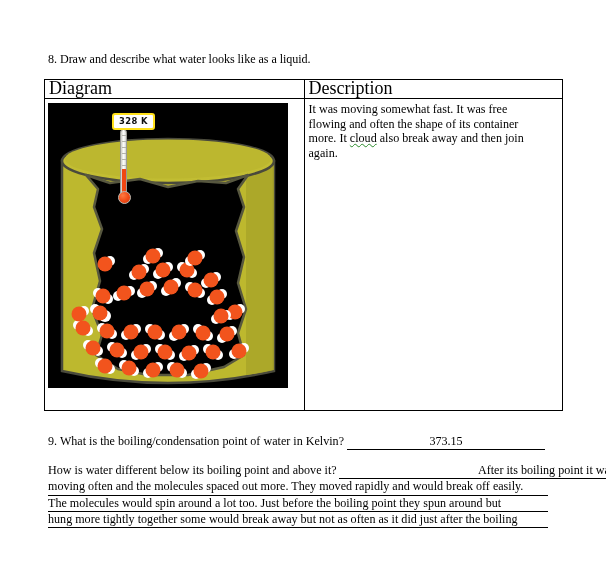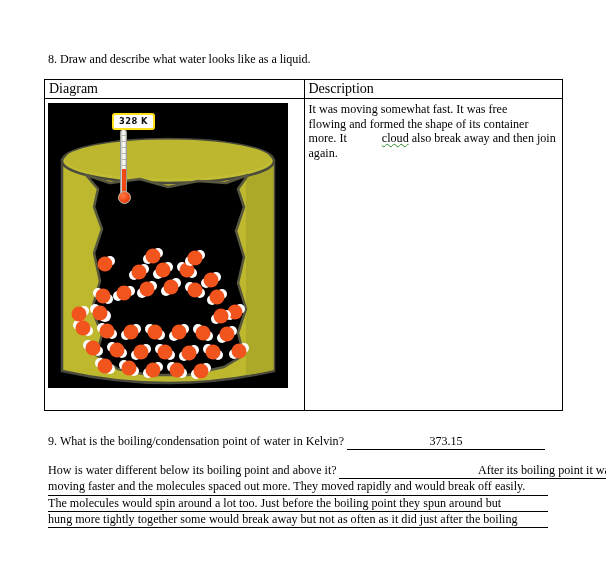--- a/index.html
+++ b/index.html
@@ -43,21 +43,21 @@
     width: 519px;
     border-collapse: collapse;
     table-layout: fixed;
   }
   .tbl td {
     border: 1px solid #000000;
     vertical-align: top;
     padding: 0;
   }
   .th-cell {
-    font-size: 14px;
+    font-size: 18px;
     line-height: 15px;
     padding: 1px 0 2px 4px !important;
     height: 15px;
   }
   .col-diagram { width: 259px; }
   .col-desc { width: 258px; }
 
   .cell-diagram-body {
     height: 308px;
     padding: 0 !important;
@@ -69,21 +69,20 @@
     line-height: 14.6px;
   }
   .desc-text { margin: 0; }
   .misspell {
     
     text-decoration: underline;
     text-decoration-style: wavy;
     text-decoration-color: #2a8a2a;
     text-decoration-thickness: 1px;
     text-underline-offset: 1px;
-    margin-left: 32px;
   }
 
   
   .sim {
     position: relative;
     width: 240px;
     height: 285px;
     background: #000000;
     margin: 4px 0 0 3px;
     overflow: hidden;
@@ -392,35 +391,35 @@
 
               <div class="temp-label">328 K</div>
             </div>
 
           </div>
 
         </td>
         <td class="cell-desc-body">
           <div class="desc-text">
             <span>It was moving somewhat fast. It was free</span><br>
-            <span>flowing and formed the shape of its container</span><br>
+            <span>flowing and often the shape of its container</span><br>
             <span>more. It </span><span class="misspell">cloud</span><span> also break away and then join</span><br>
             <span>again.</span>
           </div>
         </td>
       </tr>
     </tbody>
   </table>
 
   <div class="q9">
     <span>9. What is the boiling/condensation point of water in Kelvin?</span><span class="blank">373.15</span>
   </div>
 
   <div class="q10">
     <div class="prompt-line">
       <span>How is water different below its boiling point and above it?</span><span class="ans-start">After its boiling point it was</span>
     </div>
-    <span class="ans-line">moving faster and the molecules spaced out more. They moved rapidly and would break off easily.</span>
+    <span class="ans-line">moving often and the molecules spaced out more. They moved rapidly and would break off easily.</span>
     <span class="ans-line">The molecules would spin around a lot too. Just before the boiling point they spun around but</span>
     <span class="ans-line">hung more tightly together some would break away but not as often as it did just after the boiling</span>
   </div>
 
 </div>
 
 </body></html>

